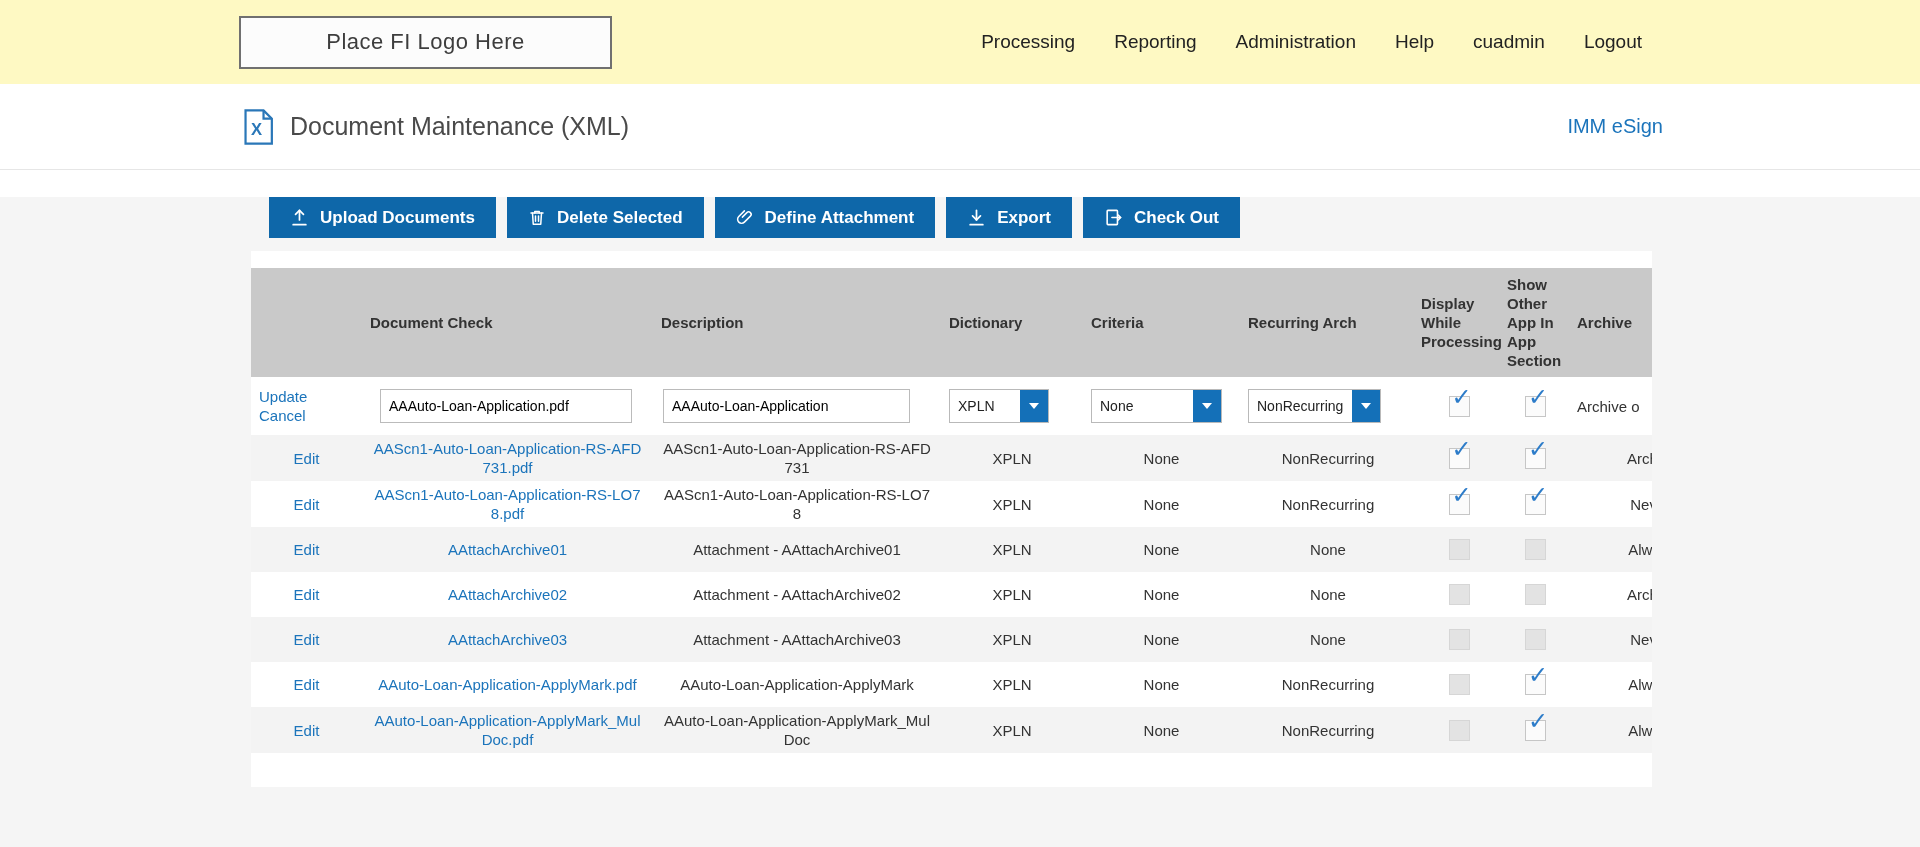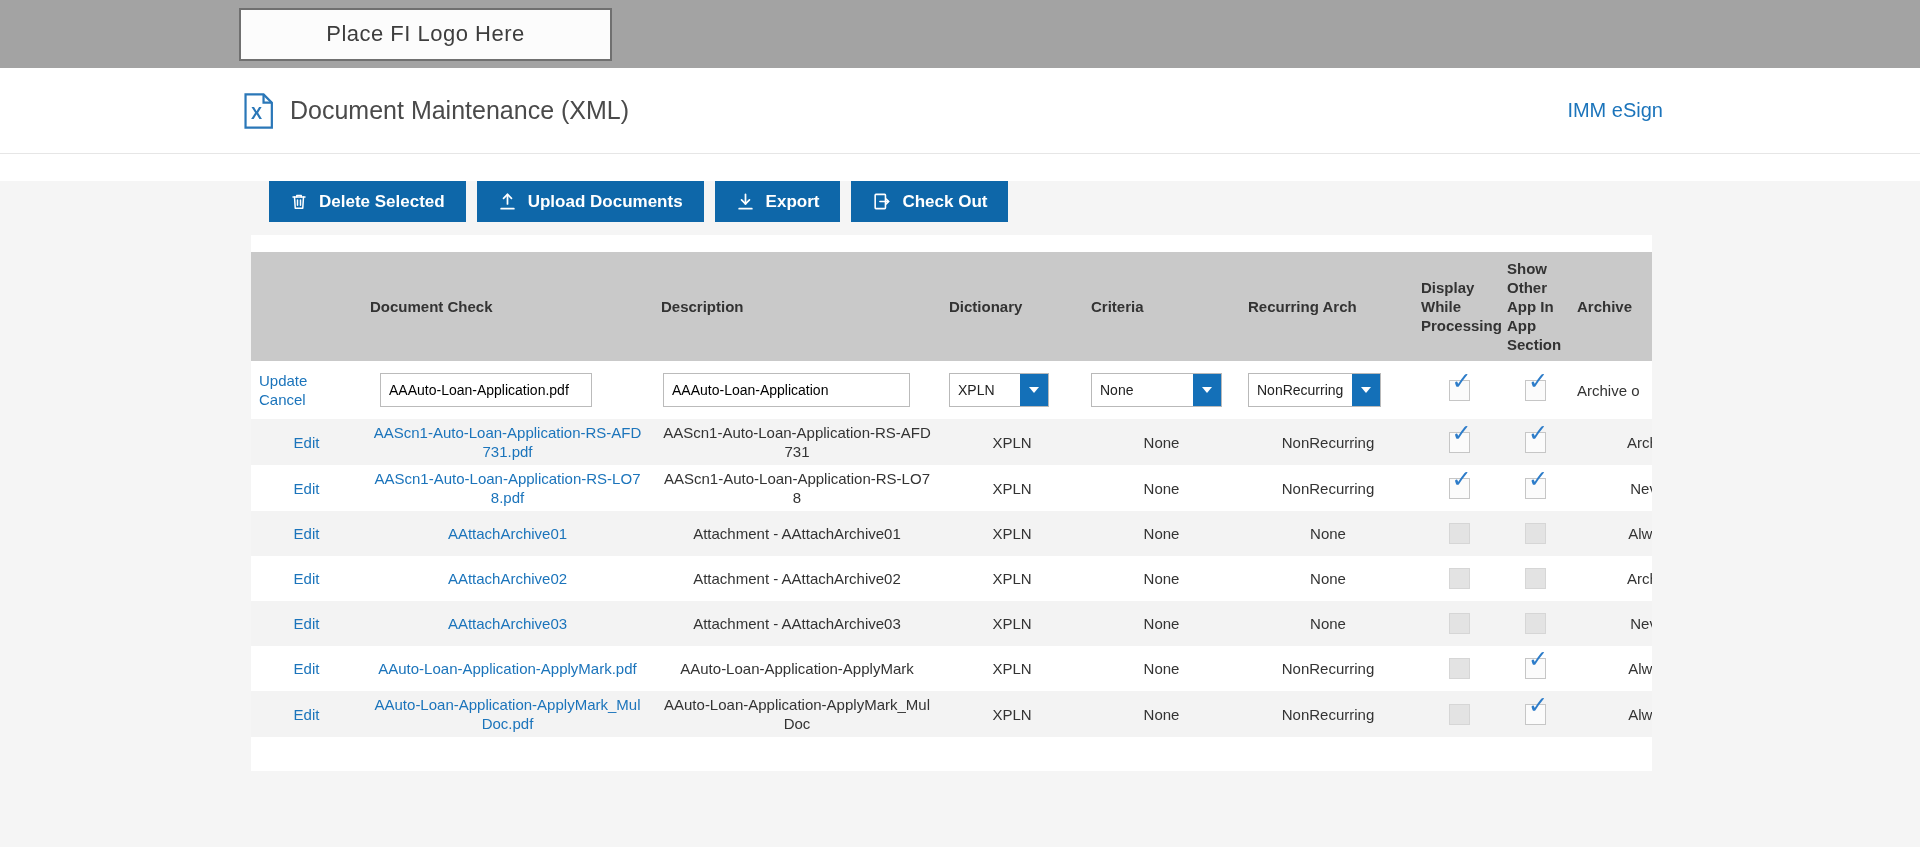--- a/index.html
+++ b/index.html
@@ -1,21 +1,21 @@
 <!DOCTYPE html>
 <html><head>
 <meta charset="utf-8">
 <style>
   * { box-sizing: border-box; margin: 0; padding: 0; }
   html, body { width: 1920px; height: 847px; overflow: hidden; background: #fff; }
   body { font-family: "Liberation Sans", "DejaVu Sans", sans-serif; color: #333; }
   a { text-decoration: none; cursor: pointer; }
 
   
-  .topbar { height: 68px; background: #a3a3a3; display: flex; align-items: center; }
+  .topbar { height: 84px; background: #fef9c3; display: flex; align-items: center; }
   .logo-box { margin-left: 239px; width: 373px; height: 53px; background: #fcfcfc;
               border: 2px solid #707070; display: flex; align-items: center; justify-content: center;
               font-size: 22px; color: #3d3d3d; letter-spacing: .5px; }
   .topnav { margin-left: auto; margin-right: 278px; display: flex; gap: 39px; font-size: 19px; }
   .topnav a { color: #222; }
 
   
   .titlebar { height: 86px; background: #fff; display: flex; align-items: center;
               border-bottom: 1px solid #e6e6e6; }
   .doc-icon { margin-left: 241px; display: inline-flex; }
@@ -62,75 +62,91 @@
   .c-archive { white-space: nowrap; overflow: hidden; }
 
   .checkbox { width: 21px; height: 21px; display: inline-block; position: relative; vertical-align: middle; }
   .checkbox.checked { background: #fbfbfb; border: 1px solid #c6c6c6; }
   .checkbox.checked::after { content: "\2713"; position: absolute; left: 2px; top: -9px;
         font-size: 24px; color: #2d7cc9; font-family: "DejaVu Sans", sans-serif; }
   .checkbox.unchecked { background: #e3e3e3; border: 1px solid #d6d6d6; }
 
   .cell-input { height: 34px; border: 1px solid #bbb; padding: 0 8px; font-size: 14px;
         font-family: inherit; background: #fff; }
-  .w1 { width: 212px; margin-left: 10px; }
+  .w1 { width: 252px; margin-left: 10px; }
   .w2 { width: 247px; margin-left: 2px; }
   .mini-select { display: inline-flex; height: 34px; border: 1px solid #b9b9b9; background: #fff;
         vertical-align: middle; }
   .mini-select .msval { font-size: 14px; padding-left: 8px; }
   .mini-select .msarr { width: 28px; background: #1470b8; display: flex; align-items: center;
         justify-content: center; cursor: pointer; }
 </style>
 </head>
 <body>
 
 <div class="page">
 
   <header class="topbar">
     <div class="logo-box">
       <span>Place FI Logo Here</span>
     </div>
+    <nav class="topnav">
+        <a>Processing</a>
+        <a>Reporting</a>
+        <a>Administration</a>
+        <a>Help</a>
+        <a>cuadmin</a>
+        <a>Logout</a>
+      </nav>
   </header>
 
   <div class="titlebar">
     <span class="doc-icon">
       <svg width="34" height="36" viewBox="0 0 24 26">
         <path d="M3 1 h13 l6 6 v18 h-19 z" fill="#ffffff" stroke="#2a77b8" stroke-width="1.6"></path>
         <path d="M16 1 v6 h6" fill="none" stroke="#2a77b8" stroke-width="1.6"></path>
         <text x="7" y="19" font-size="12" font-weight="bold" fill="#2a77b8" font-family="Liberation Sans, sans-serif">X</text>
       </svg>
     </span>
     <h1>Document Maintenance (XML)</h1>
     <div class="brand">IMM eSign</div>
   </div>
 
   <main class="main">
 
 
     <div class="toolbar">
         <button class="tbtn">
           <span class="ticon">
+            <svg width="19" height="19" viewBox="0 0 24 24" fill="none" stroke="#fff" stroke-width="2.2" stroke-linecap="round" stroke-linejoin="round">
+              <path d="M12 15V3"></path>
+              <path d="M7 8l5-5 5 5"></path>
+              <path d="M4 21h16"></path>
+            </svg>
+          </span>
+          <span>Upload Documents</span>
+        </button>
+        <button class="tbtn">
+          <span class="ticon">
             <svg width="18" height="19" viewBox="0 0 24 24" fill="none" stroke="#fff" stroke-width="2" stroke-linecap="round" stroke-linejoin="round">
               <path d="M4 6h16"></path>
               <path d="M9 6V4h6v2"></path>
               <path d="M6 6l1 15h10l1-15"></path>
               <path d="M10 10v7M14 10v7"></path>
             </svg>
           </span>
           <span>Delete Selected</span>
         </button>
         <button class="tbtn">
           <span class="ticon">
-            <svg width="19" height="19" viewBox="0 0 24 24" fill="none" stroke="#fff" stroke-width="2.2" stroke-linecap="round" stroke-linejoin="round">
-              <path d="M12 15V3"></path>
-              <path d="M7 8l5-5 5 5"></path>
-              <path d="M4 21h16"></path>
-            </svg>
-          </span>
-          <span>Upload Documents</span>
+            <svg width="18" height="19" viewBox="0 0 24 24" fill="none" stroke="#fff" stroke-width="2" stroke-linecap="round" stroke-linejoin="round">
+              <path d="M8.5 11.5l6-6a3.3 3.3 0 0 1 4.7 4.7l-8 8a5.3 5.3 0 0 1-7.5-7.5l7.5-7.5"></path>
+            </svg>
+          </span>
+          <span>Define Attachment</span>
         </button>
         <button class="tbtn">
           <span class="ticon">
             <svg width="19" height="19" viewBox="0 0 24 24" fill="none" stroke="#fff" stroke-width="2.2" stroke-linecap="round" stroke-linejoin="round">
               <path d="M12 3v12"></path>
               <path d="M7 10l5 5 5-5"></path>
               <path d="M4 21h16"></path>
             </svg>
           </span>
           <span>Export</span>

